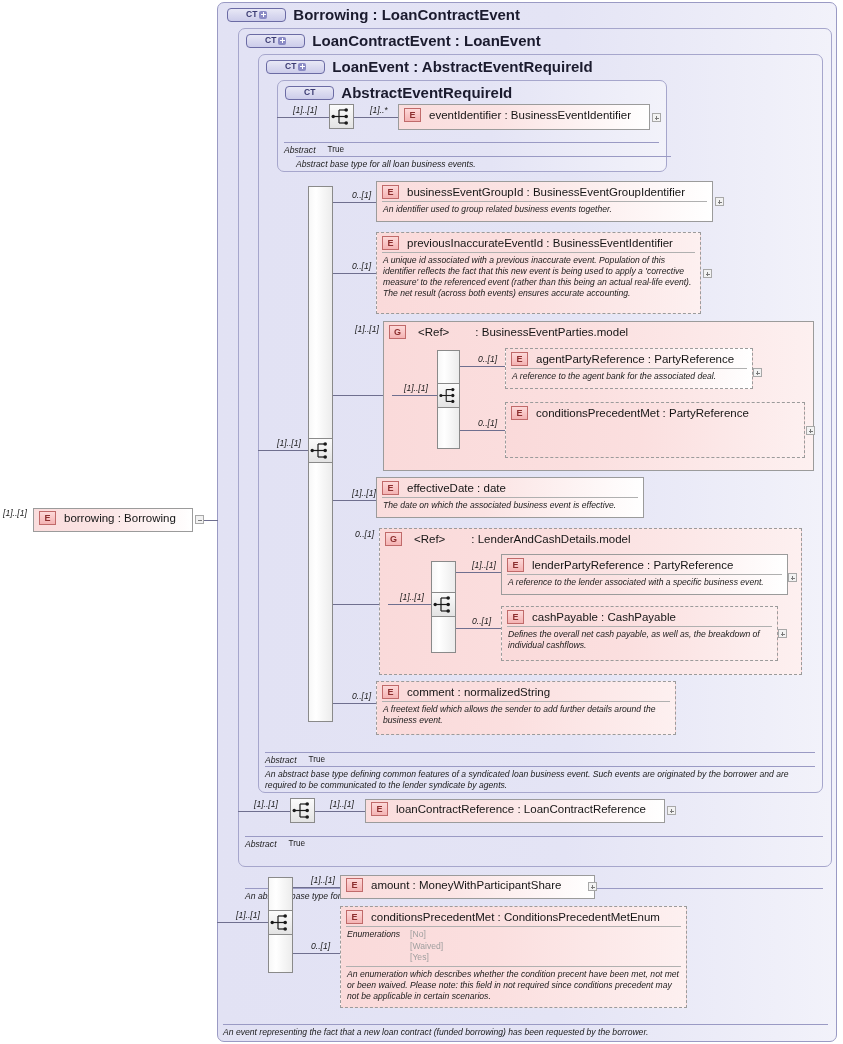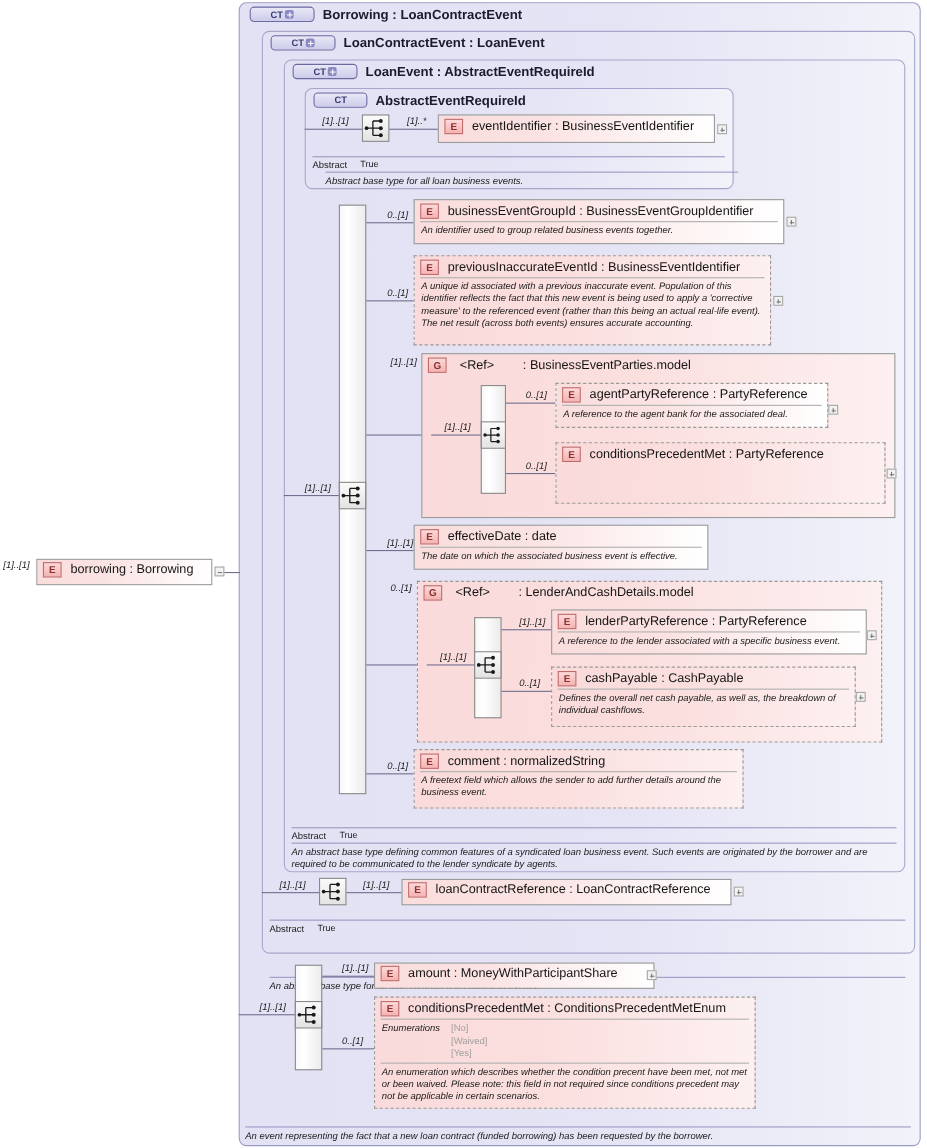--- a/index.html
+++ b/index.html
@@ -45,21 +45,21 @@
     border-radius:2px;
     background:#8a8ac4;
     position:relative;
   }
   .ct-badge .pl::before, .ct-badge .pl::after{
     content:""; position:absolute; background:#fff;
   }
   .ct-badge .pl::before{ left:1.5px; top:3.5px; width:5px; height:1px; }
   .ct-badge .pl::after{ left:3.5px; top:1.5px; width:1px; height:5px; }
 
-  .ct-title { font-size:12px; font-weight:bold; color:#1b1b2e; }
+  .ct-title { font-size:15px; font-weight:bold; color:#1b1b2e; }
 
   
   .el-box {
     position:absolute;
     background:linear-gradient(to right,#fadddd 0%, #fbe3e3 40%, #ffffff 100%);
     border:1px solid #9b9b9b;
   }
   .el-box.dashed { border:1px dashed #9b9b9b; }
   .el-box.pinkfill {
     background:linear-gradient(to right,#fadada 0%, #fbdfdf 45%, #fdf0f0 100%);
@@ -96,21 +96,21 @@
   .el-enum .vals { color:#9f9f9f; line-height:1.35; }
 
   
   .prop-row {
     position:absolute;
     display:flex; gap:12px;
     font-size:8.6px;
     border-top:1px solid #9a9ac4;
     padding-top:2px;
   }
-  .prop-row .k { color:#1a1a1a;text-align:center; }
+  .prop-row .k { font-style:italic; color:#1a1a1a;text-align:center; }
   .prop-row .v { color:#1a1a1a; font-size:8.2px;}
   .ct-note {
     position:absolute;
     font-size:8.6px; font-style:italic; color:#1a1a1a;
     border-top:1px solid #9a9ac4;
     padding-top:2px;
     line-height:1.3;
   }
 
   

